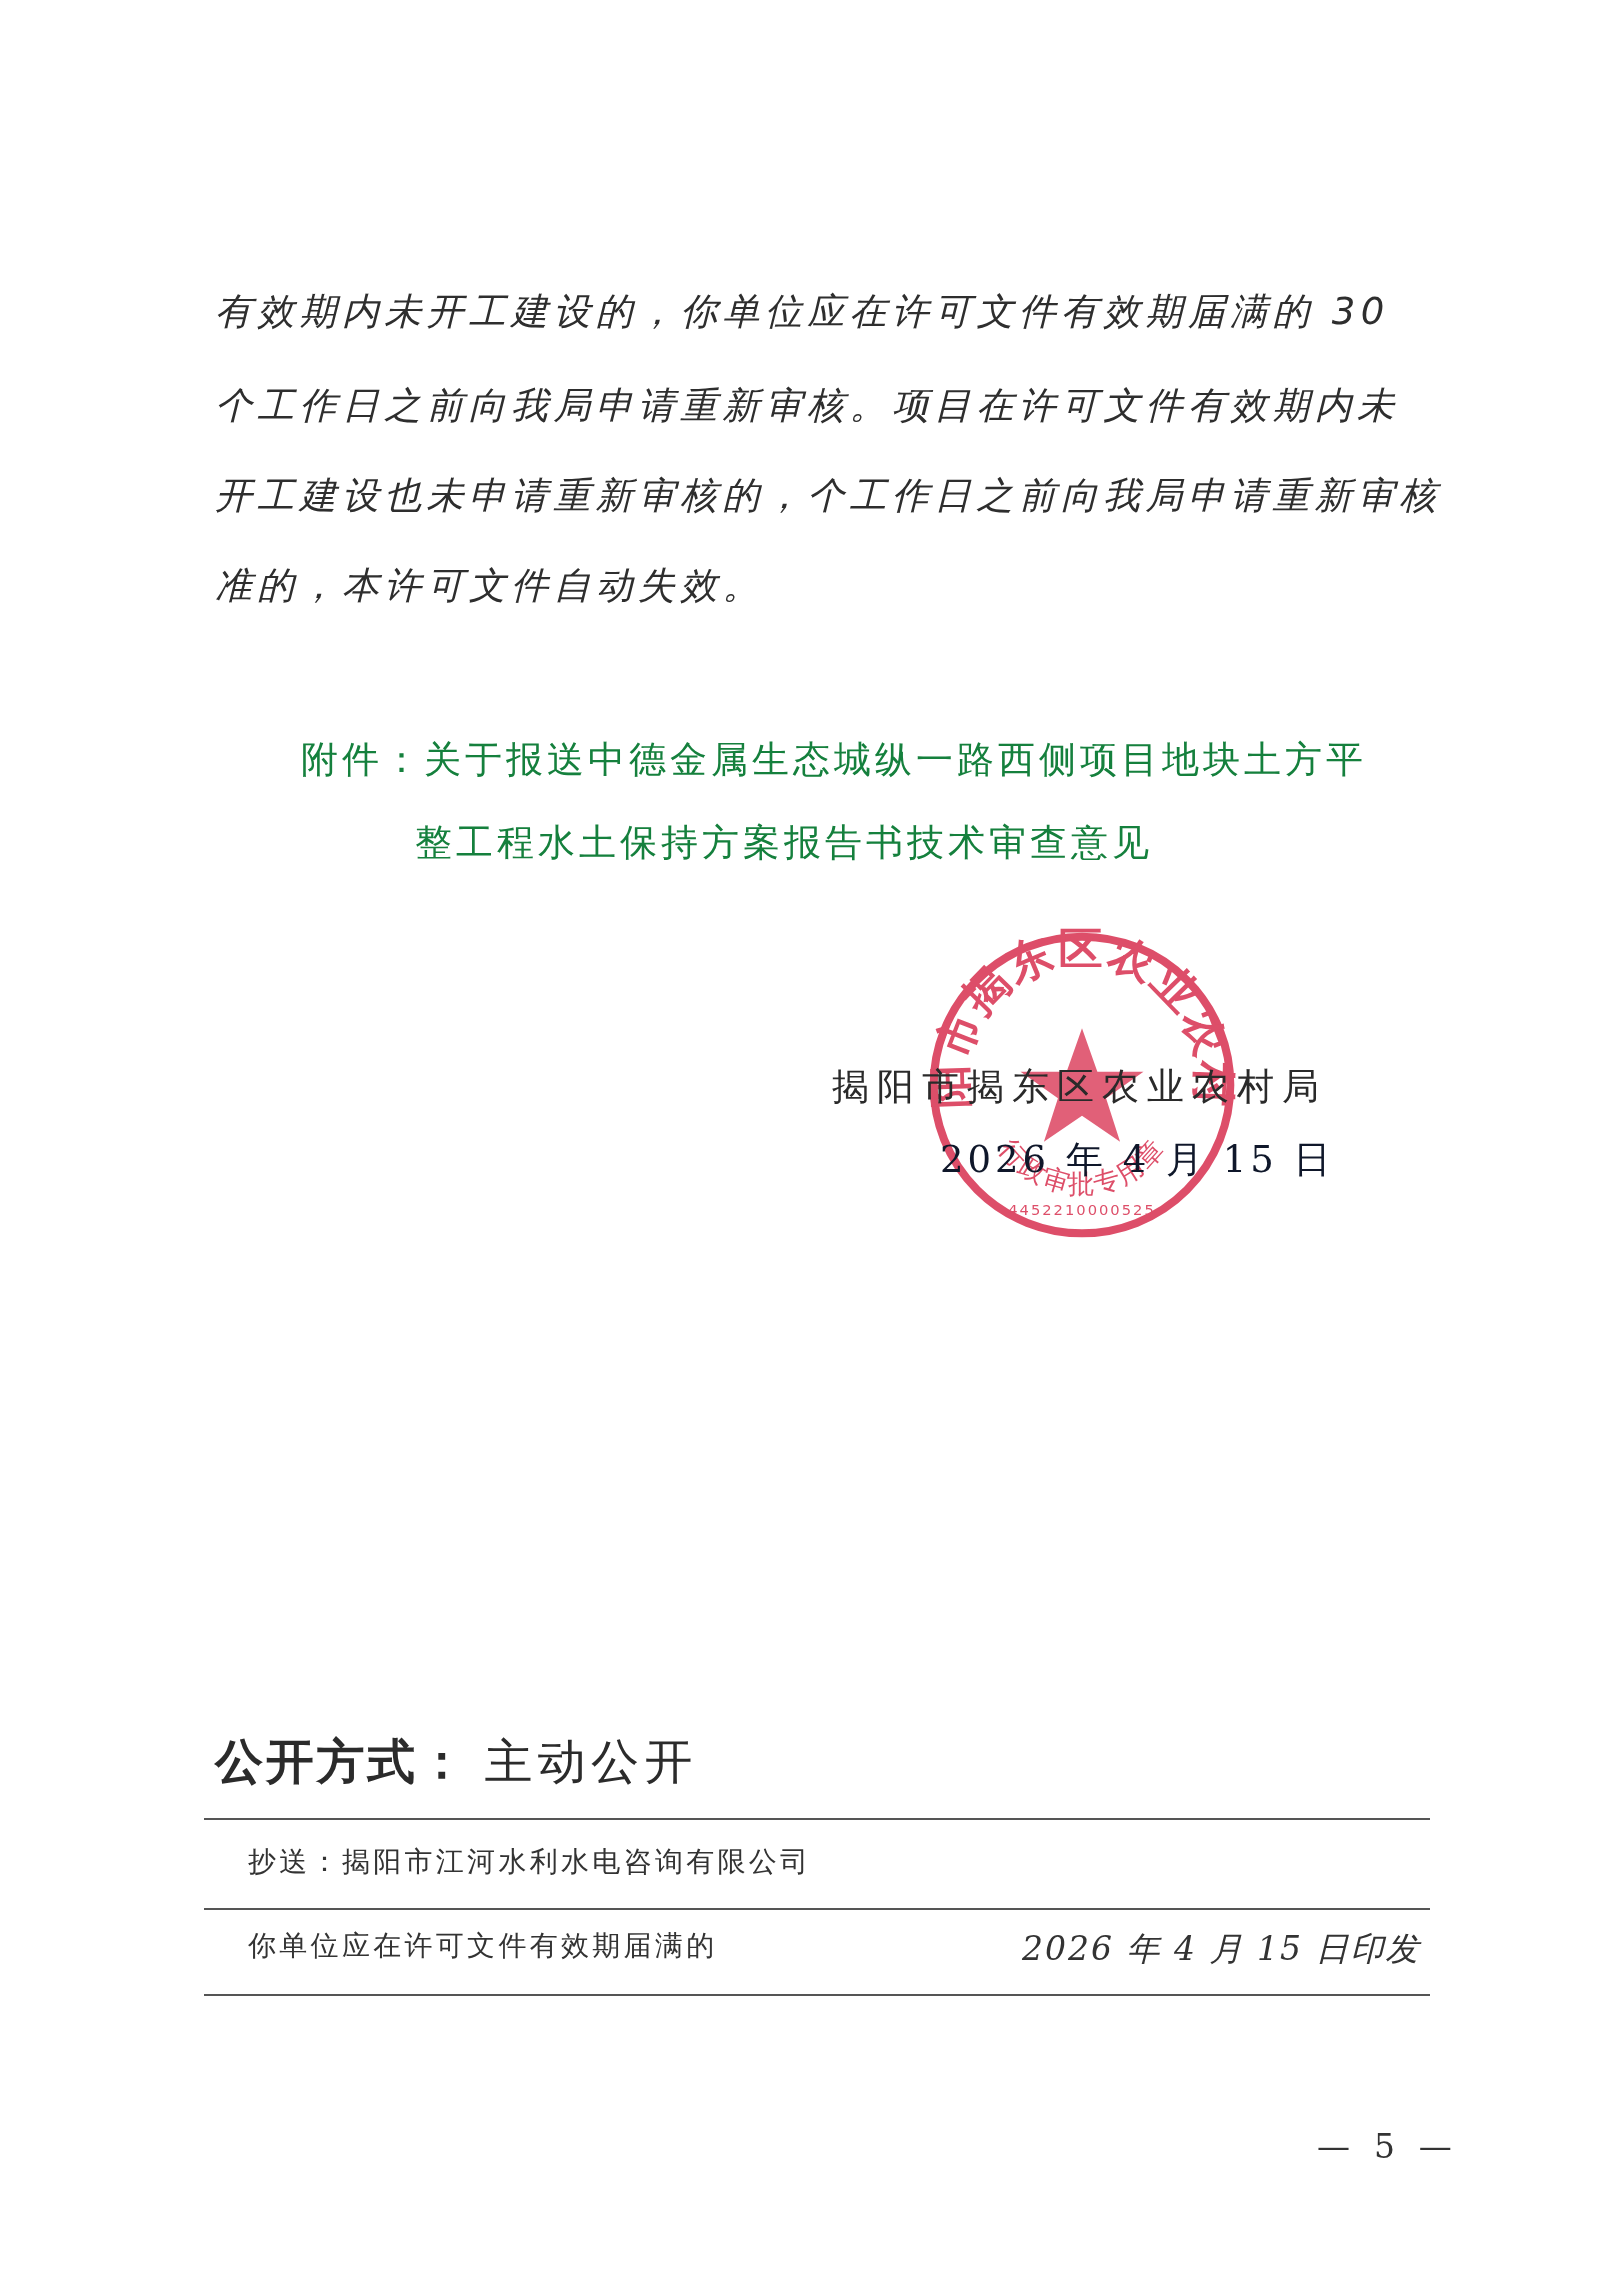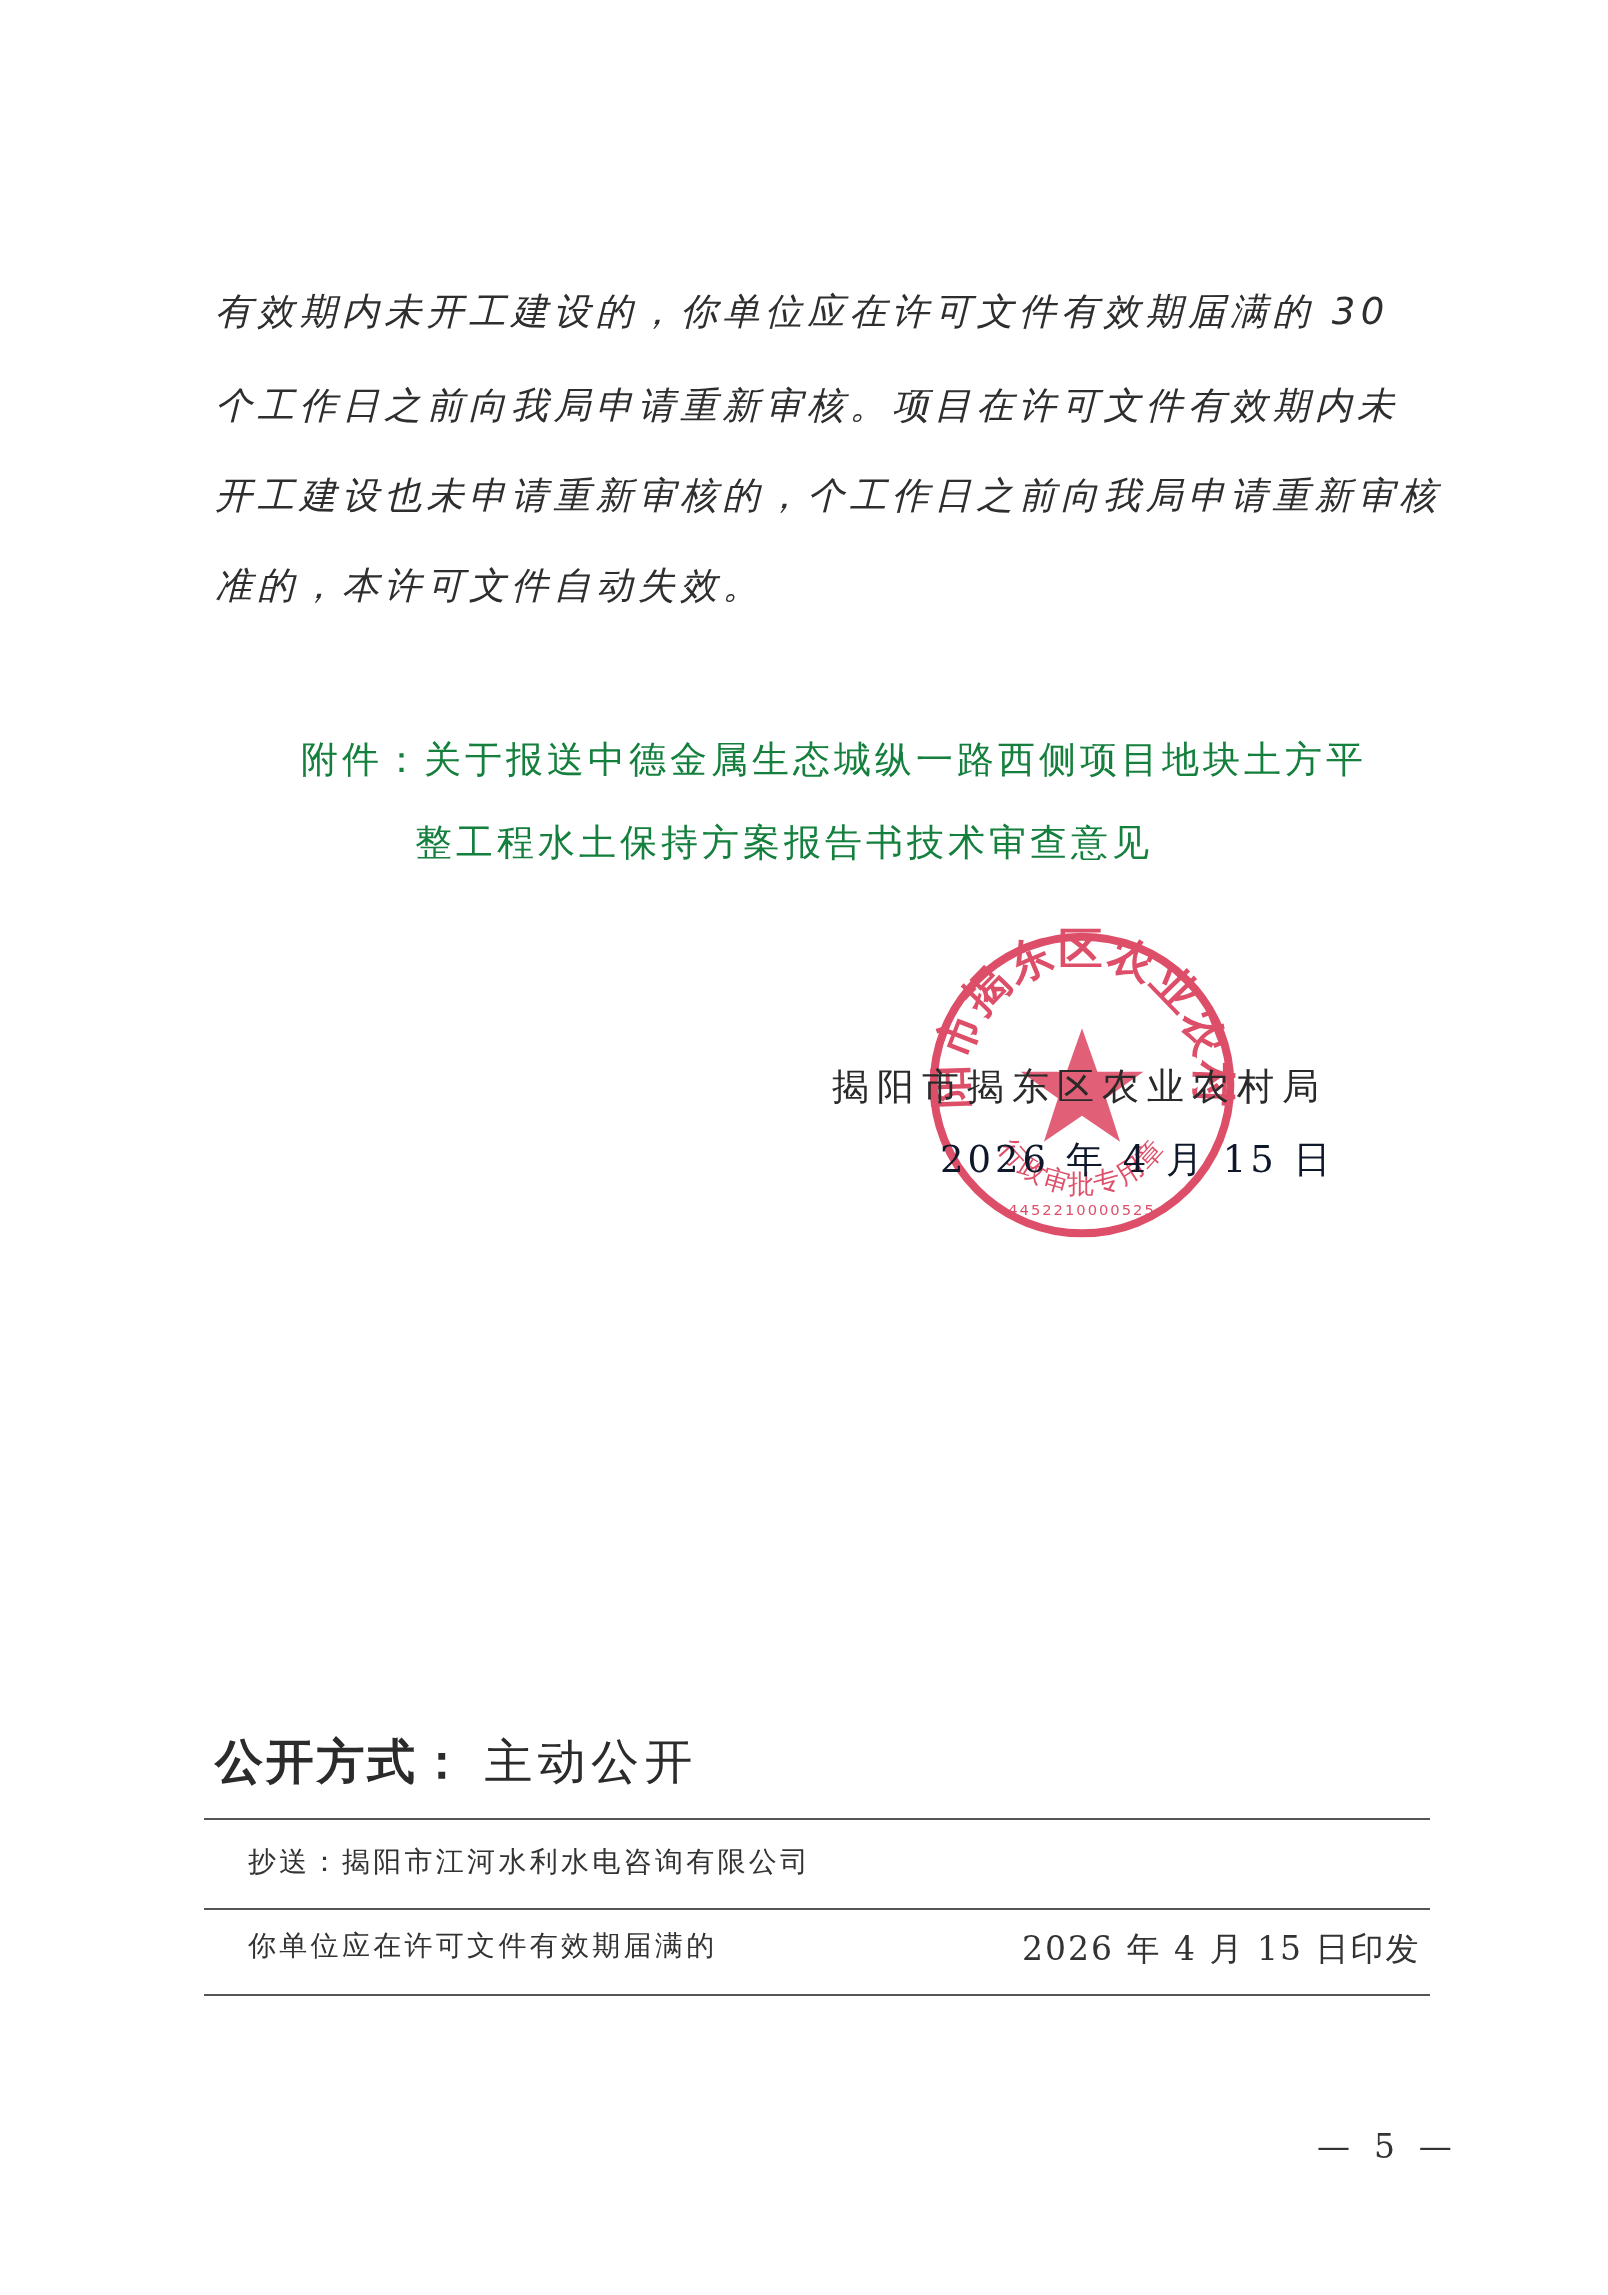--- a/index.html
+++ b/index.html
@@ -32,21 +32,21 @@
   .disclosure .lbl { font-weight: bold; letter-spacing: 2.7px; }
   .disclosure .val { letter-spacing: 5.3px; margin-left: 16px; }
   .rule {
     position: absolute; left: 204px; width: 1226px; height: 2px; background: #555;
   }
   .footer-text {
     position: absolute; font-size: 28px; white-space: nowrap; color: #333; letter-spacing: 3.3px;
   }
   .print-date {
     position: absolute; left: 1022px; top: 1927px; font-family: "DejaVu Serif", serif;
-    font-size: 33px; white-space: nowrap; color: #333; letter-spacing: 2px;
+    font-size: 33px; white-space: nowrap; color: #333; letter-spacing: 2px; font-style: italic;
   }
   .page-num {
     position: absolute; left: 1317px; top: 2127px; font-family: "DejaVu Serif", serif;
     font-size: 33px; white-space: nowrap; color: #333; letter-spacing: 6.7px;
   }
 </style>
 </head>
 <body>
 
 <div>

